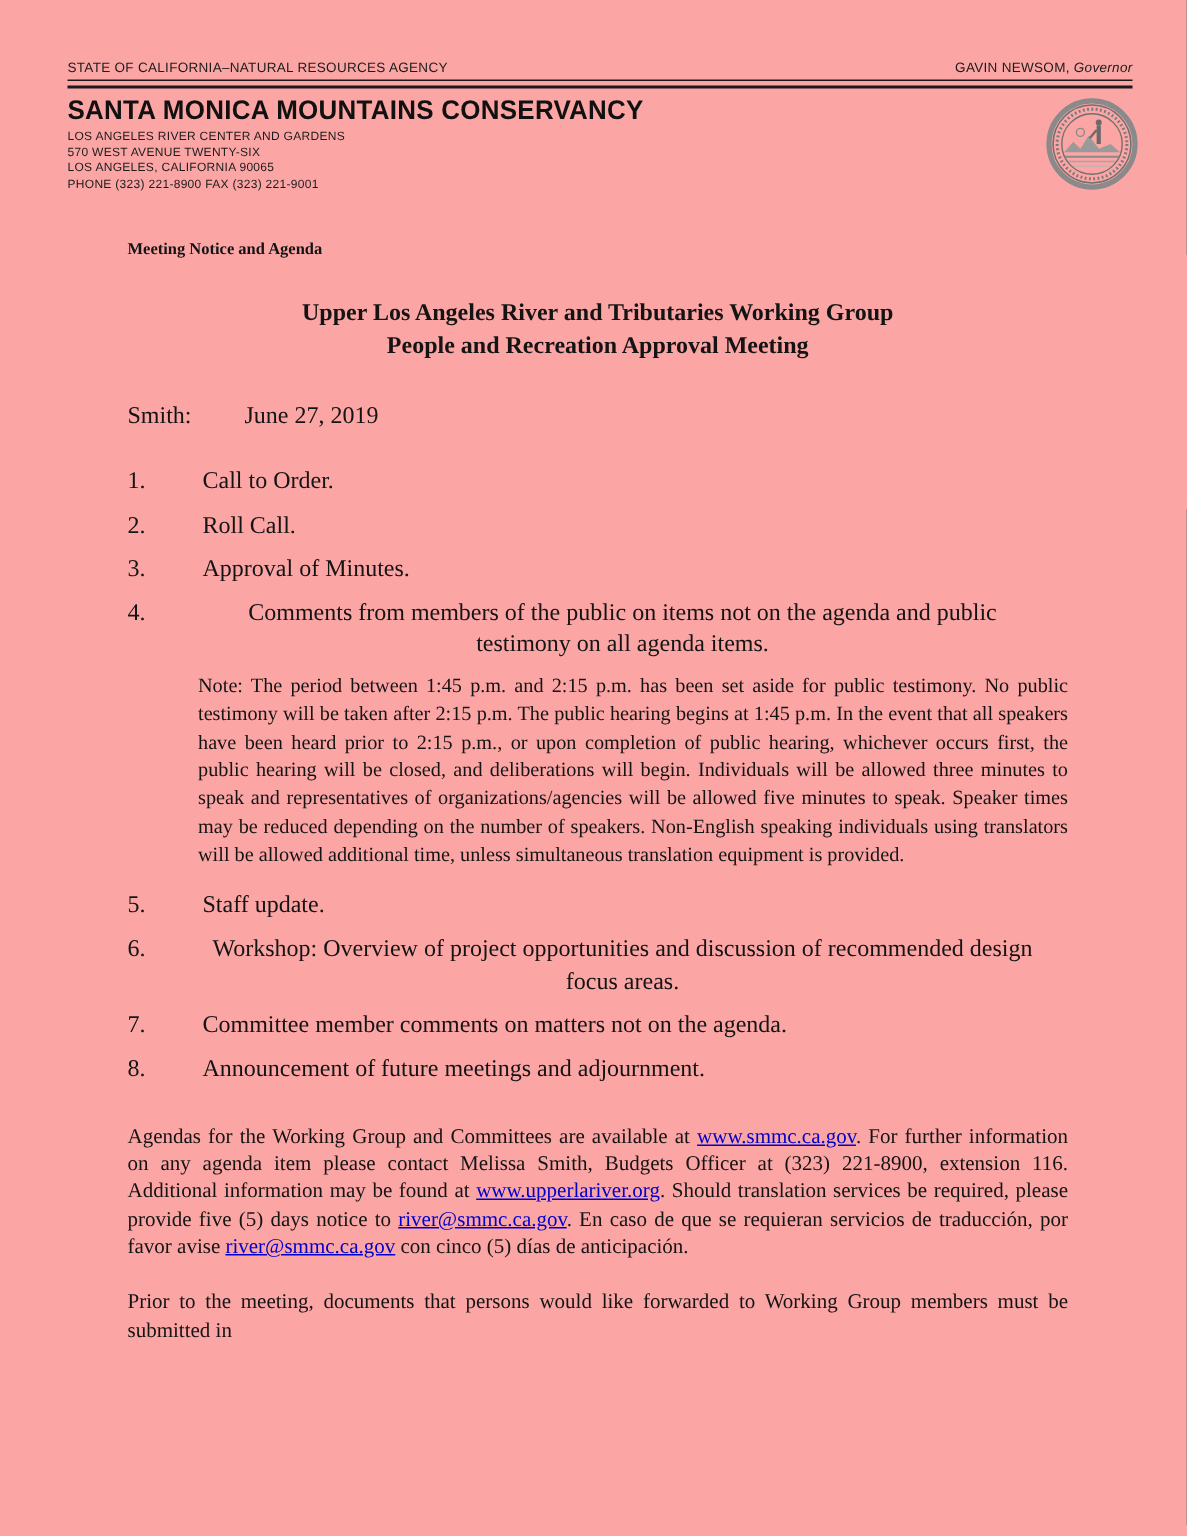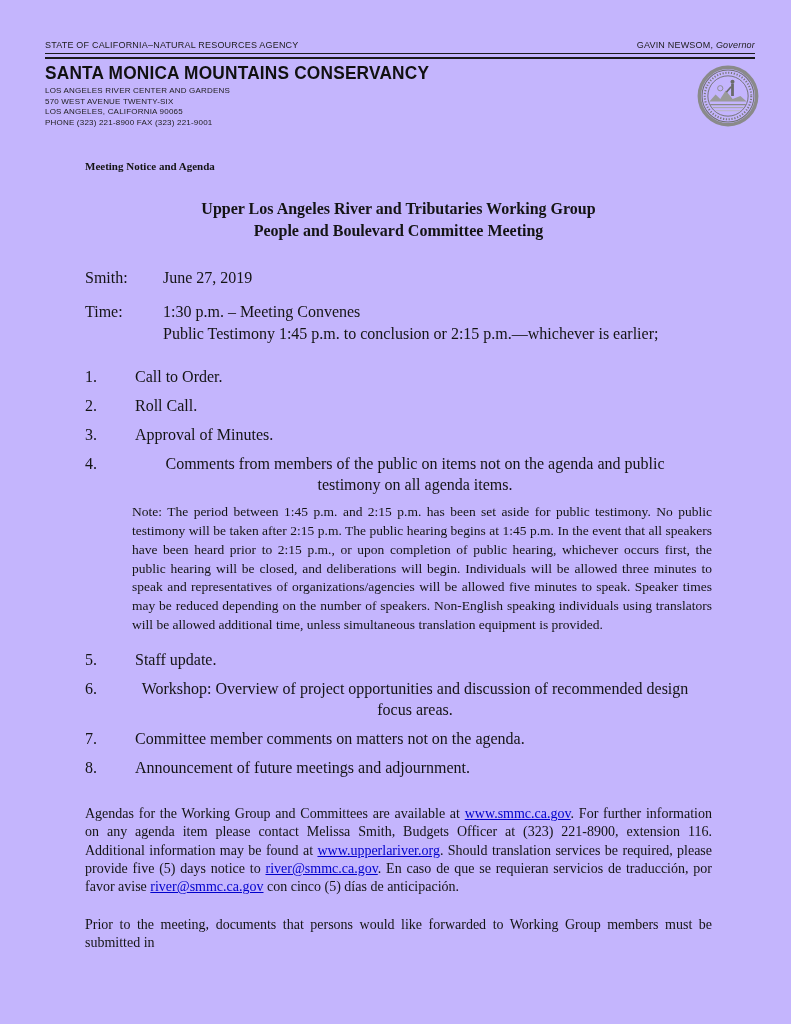--- a/index.html
+++ b/index.html
@@ -1,21 +1,21 @@
 <!DOCTYPE html>
 <html><head>
 <meta charset="utf-8">
 <style>
   html,body { margin:0; padding:0; background:#888; }
   .page {
     position: relative;
     width: 791px;
     height: 1024px;
     margin: 0 auto;
-    background: #c4b5fd;
+    background: #fca5a5;
     box-sizing: border-box;
     padding: 40px 36px 0 45px;
     font-family: "Liberation Serif", "DejaVu Serif", serif;
     color: #141414;
     overflow: hidden;
   }
 
   
   .letterhead { font-family: "Liberation Sans", "DejaVu Sans", sans-serif; }
   .top-row {
@@ -133,35 +133,28 @@
       <circle cx="45.8" cy="21.5" r="2.6" fill="#6a6a6a"></circle>
       <path d="M44 28 L38 35" stroke="#6a6a6a" stroke-width="2"></path>
       <circle cx="30" cy="30" r="3.4" fill="none" stroke="#8a8a8a" stroke-width="1.2"></circle>
     </svg>
   </header>
 
   <main class="doc-main">
     <h1 class="doc-title">Meeting Notice and Agenda</h1>
     <h2 class="doc-subtitle">
       <span>Upper Los Angeles River and Tributaries Working Group</span><br>
-      <span>People and Boulevard Committee Meeting</span>
+      <span>People and Recreation Approval Meeting</span>
     </h2>
 
     <div class="details" id="details-container">
         <div class="detail-row">
           <div class="detail-label">Smith:</div>
           <div class="detail-value">
             <div>June 27, 2019</div>
-          </div>
-        </div>
-        <div class="detail-row">
-          <div class="detail-label">Time:</div>
-          <div class="detail-value">
-            <div>1:30 p.m. – Meeting Convenes</div>
-            <div>Public Testimony 1:45 p.m. to conclusion or 2:15 p.m.—whichever is earlier;</div>
           </div>
         </div>
       </div>
 
     <div class="agenda-list" id="agenda-container">
         <div class="agenda-item">
           <div class="agenda-number">1.</div>
           <div class="agenda-text">Call to Order.</div>
         </div>
         <div class="agenda-item">

